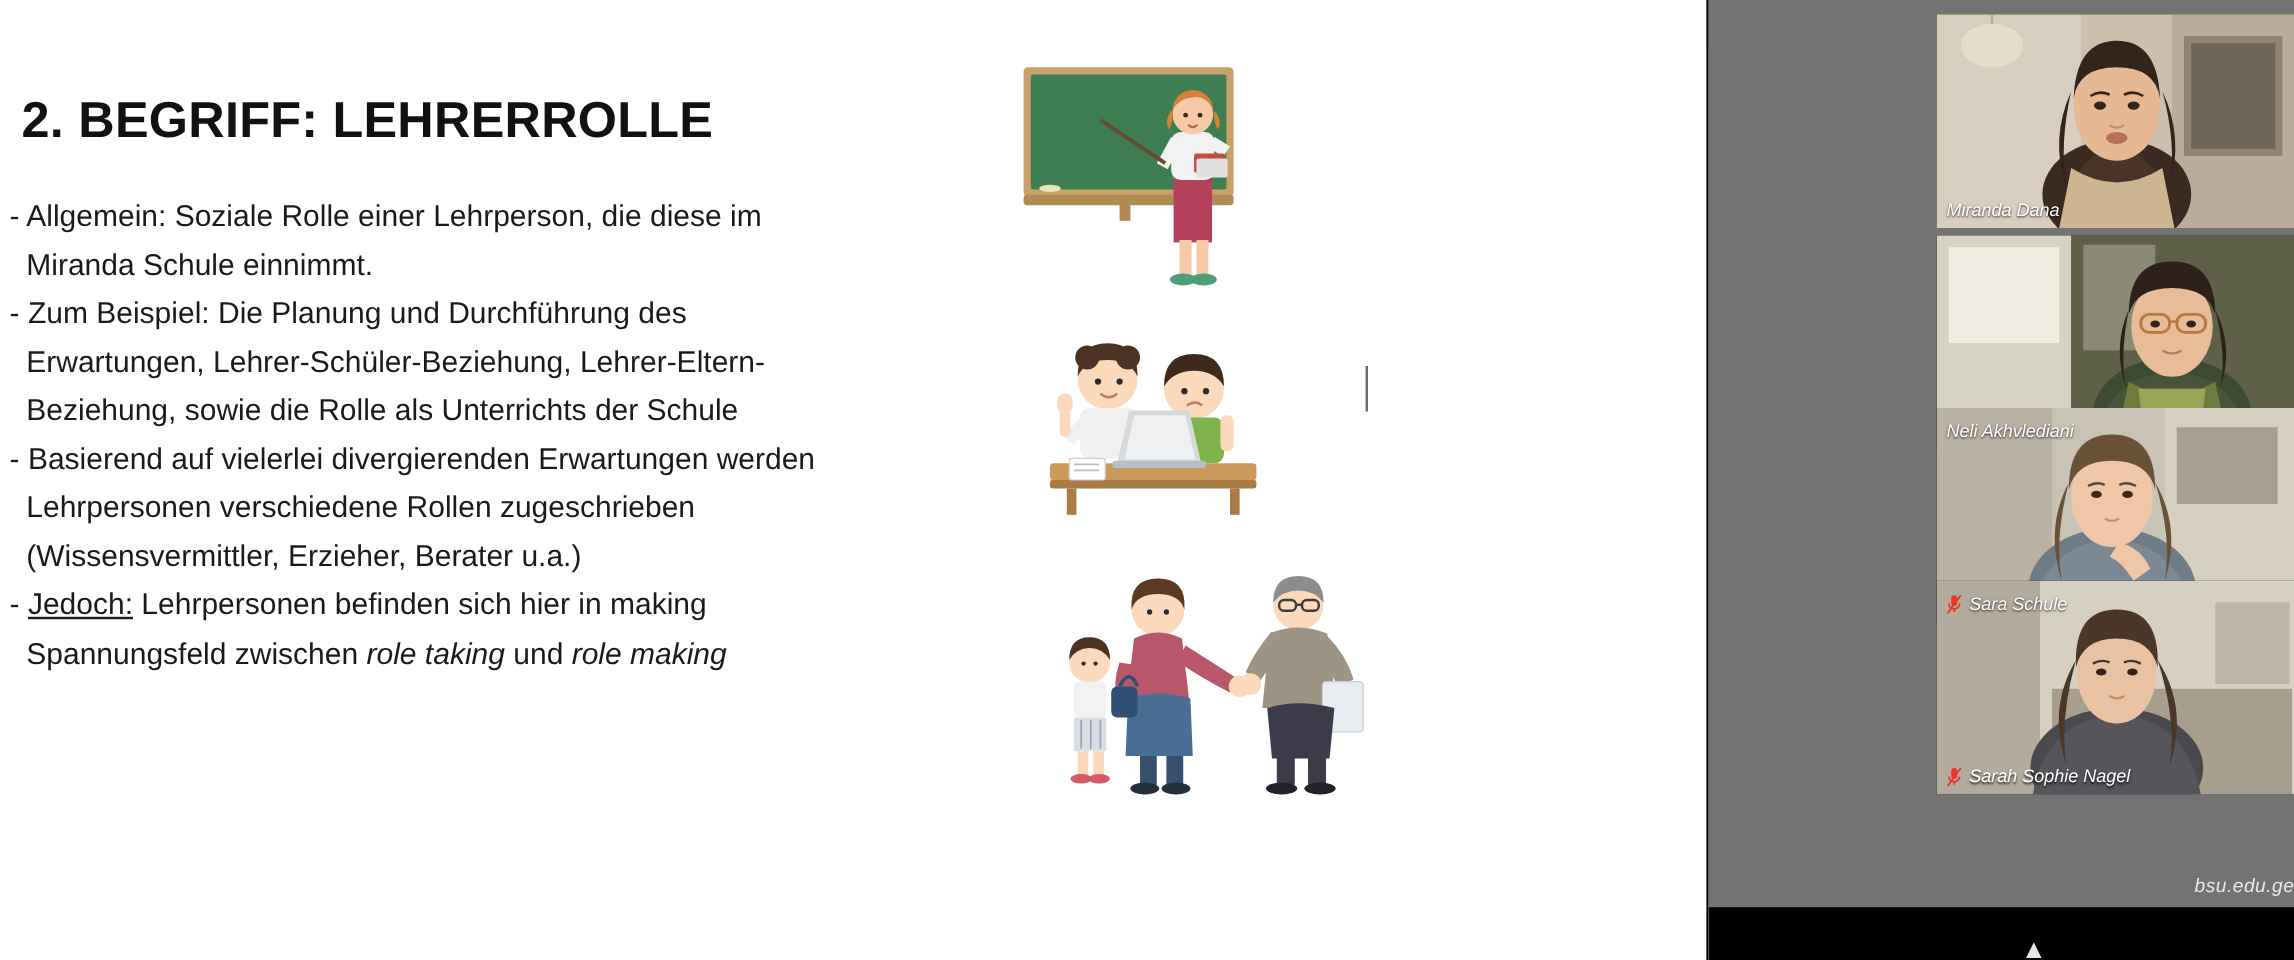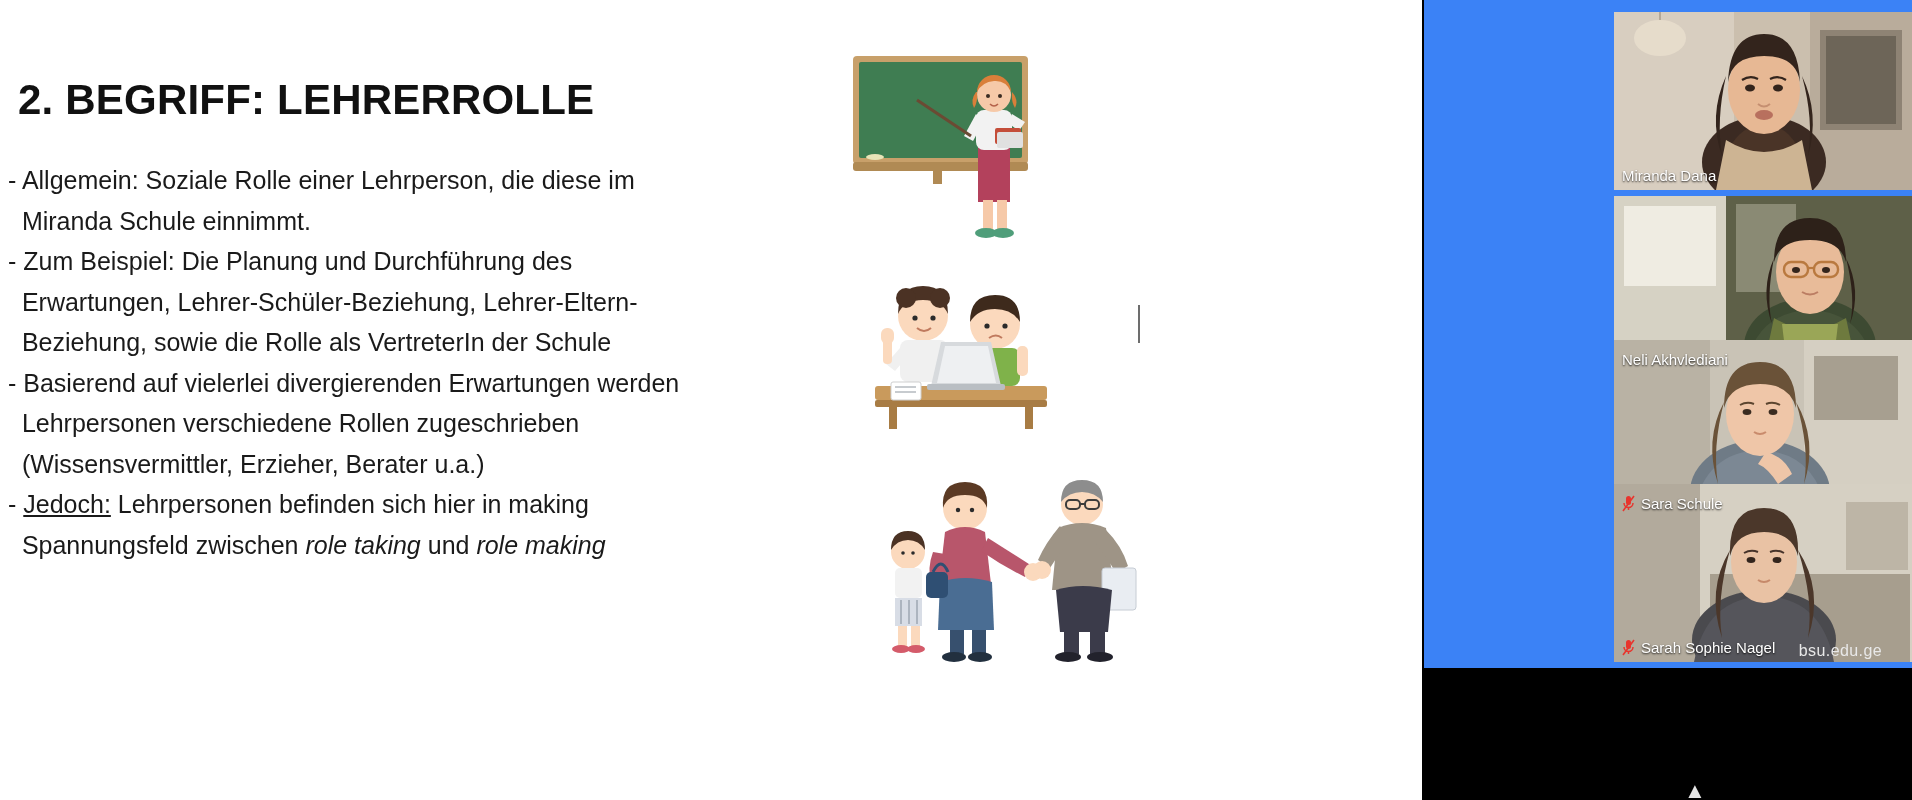--- a/index.html
+++ b/index.html
@@ -92,23 +92,24 @@
     width: 2px;
     height: 38px;
     background: #6d6d6d;
     margin: 0 auto;
   }
 
   
   .gallery {
     position: relative;
     width: 488px;
-    height: 668px;
-    background: #3b82f6;
+    height: 756px;
+    background: #737373;
     flex: 0 0 auto;
+    font-style: italic;
   }
   .tile {
     position: absolute;
     left: 190px;
     width: 298px;
     height: 178px;
     overflow: hidden;
     background: #2a2a2a;
   }
   .tile-1 { top: 12px; }
@@ -138,21 +139,21 @@
   }
   .mic-muted {
     width: 13px; height: 17px;
     position: relative;
     display: inline-block;
   }
   .mic-muted svg { display: block; }
 
   .watermark {
     position: absolute;
-    right: 30px;
+    right: 0;
     bottom: 8px;
     color: #e8e8e8;
     font-size: 16px;
     letter-spacing: 0.4px;
     font-family: "Liberation Sans", sans-serif;
     z-index: 5;
     text-align: right;
   }
 
   
@@ -174,21 +175,21 @@
   <div class="share-area">
     <div class="slide">
 
       <div class="slide-title">2. BEGRIFF: LEHRERROLLE</div>
 
       <div class="slide-body">
         <div class="bullet-line">- Allgemein: Soziale Rolle einer Lehrperson, die diese im</div>
         <div class="bullet-line">  Miranda Schule einnimmt.</div>
         <div class="bullet-line">- Zum Beispiel: Die Planung und Durchführung des</div>
         <div class="bullet-line">  Erwartungen, Lehrer-Schüler-Beziehung, Lehrer-Eltern-</div>
-        <div class="bullet-line">  Beziehung, sowie die Rolle als VertreterIn der Schule</div>
+        <div class="bullet-line">  Beziehung, sowie die Rolle als Unterrichts der Schule</div>
         <div class="bullet-line">- Basierend auf vielerlei divergierenden Erwartungen werden</div>
         <div class="bullet-line">  Lehrpersonen verschiedene Rollen zugeschrieben</div>
         <div class="bullet-line">  (Wissensvermittler, Erzieher, Berater u.a.)</div>
         <div class="bullet-line"><span>- </span><span class="u">Jedoch:</span><span> Lehrpersonen befinden sich hier in making</span></div>
         <div class="bullet-line"><span>  Spannungsfeld zwischen </span><span class="i">role taking</span><span> und </span><span class="i">role making</span></div>
       </div>
 
       <div class="art art-teacher">
         <svg width="230" height="200" viewBox="0 0 230 200">
           <rect x="8" y="8" width="175" height="108" rx="4" fill="#c8a06a"></rect>

